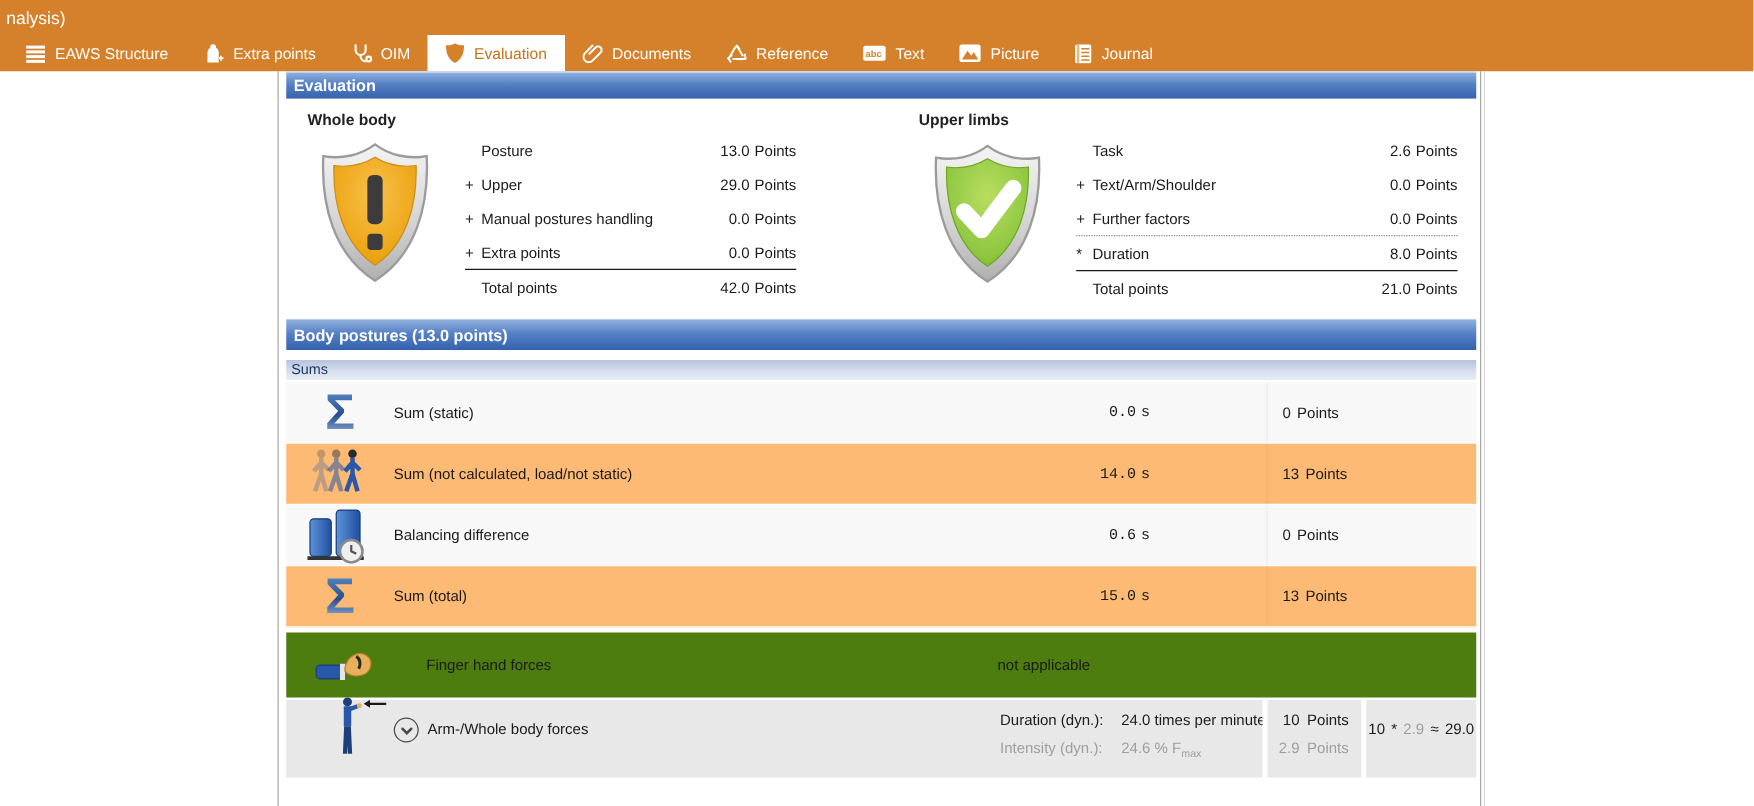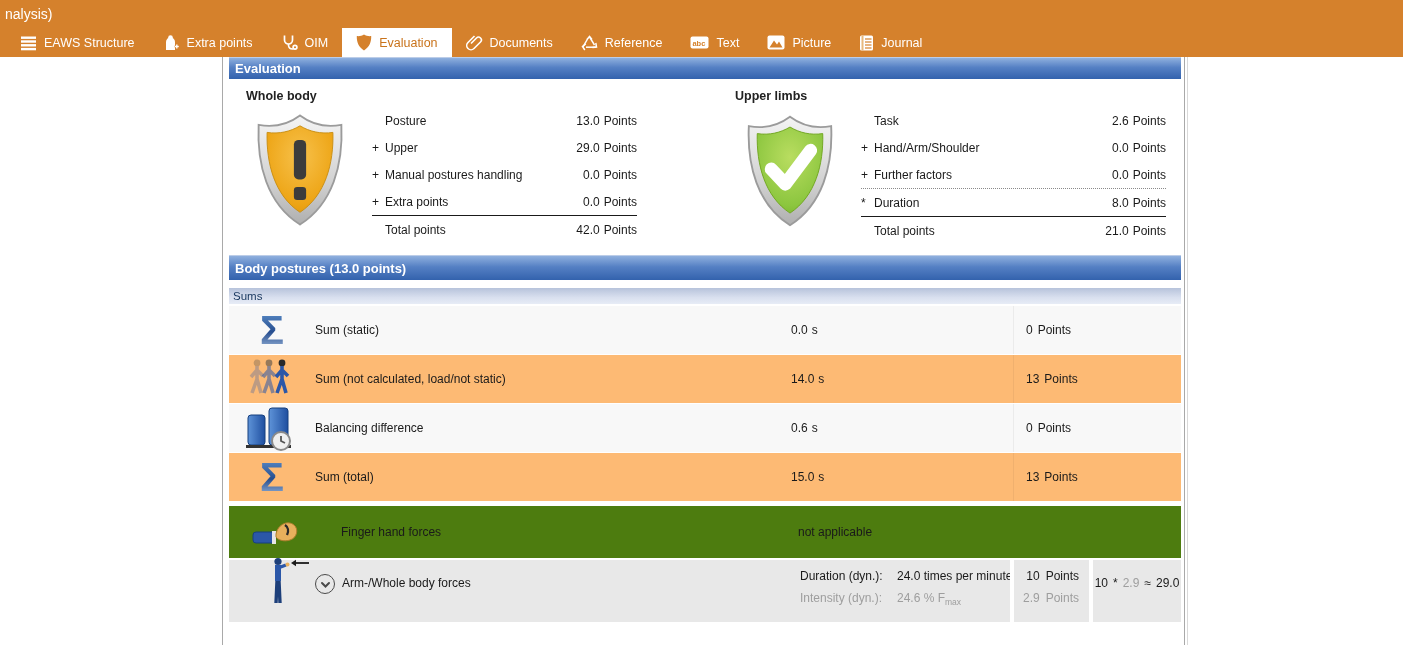--- a/index.html
+++ b/index.html
@@ -63,21 +63,21 @@
     height:16px; background:linear-gradient(180deg,#B7C3DB 0%,#D9E0EF 60%,#E7ECF6 100%);
     color:#17365D; font-size:11.5px; display:flex; align-items:center; padding-left:4px;
   }
   .bp-row {
     display:grid; grid-template-columns:86px 1fr 222px 168px;
     align-items:center; height:49px; font-size:12px; border-bottom:1px solid #fff;
   }
   .bp-row.light { background:#F8F8F8; }
   .bp-row.dark  { background:#fdba74; }
   .bp-icon { display:flex; align-items:center; justify-content:center; height:100%; }
-  .bp-time { text-align:left; padding-right:93px; white-space:nowrap; }
+  .bp-time { text-align:right; padding-right:93px; white-space:nowrap;font-family:Liberation Mono, monospace; }
   .bp-time .unit { margin-left:4px; }
   .bp-points { padding-left:12px; border-left:1px solid rgba(0,0,0,0.05); align-self:stretch; display:flex; align-items:center; white-space:nowrap; }
   .bp-points .unit { margin-left:5px; }
   .forces-header { margin-top:15px; }
   
   .force-rowA { position:relative; height:52px; background:#4d7c0f; margin-bottom:2px; }
   .force-rowA .row-label { position:absolute; left:112px; top:0; height:100%; display:flex; align-items:center; font-size:12px; }
   .force-rowA .row-status { position:absolute; left:569px; top:0; height:100%; display:flex; align-items:center; font-size:12px; }
   .force-rowA .f-icon { position:absolute; left:23px; top:12px; }
   .force-rowB { position:relative; height:62px; background:#E8E8E8; }
@@ -334,21 +334,21 @@
         <div class="et-row">
           <span class="et-prefix"></span>
           <span class="et-label">Task</span>
           <span class="et-val">
               <span class="et-num">2.6</span>
               <span class="et-unit">Points</span>
             </span>
         </div>
         <div class="et-row">
           <span class="et-prefix">+</span>
-          <span class="et-label">Hand/Arm/Shoulder</span>
+          <span class="et-label">Text/Arm/Shoulder</span>
           <span class="et-val">
               <span class="et-num">0.0</span>
               <span class="et-unit">Points</span>
             </span>
         </div>
         <div class="et-row">
           <span class="et-prefix">+</span>
           <span class="et-label">Further factors</span>
           <span class="et-val">
               <span class="et-num">0.0</span>

